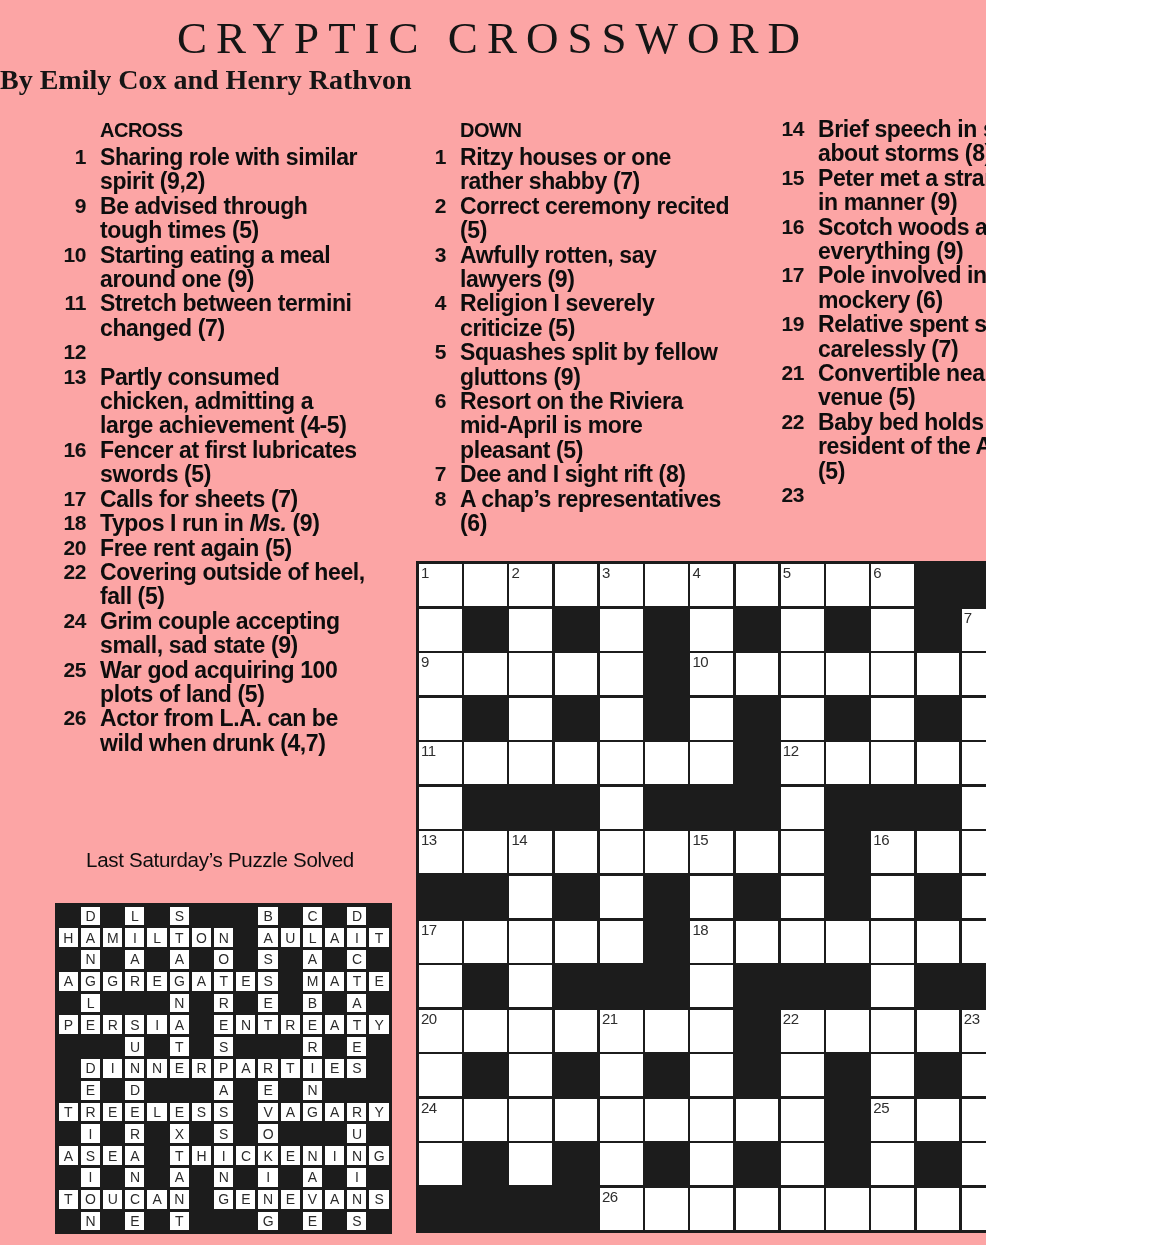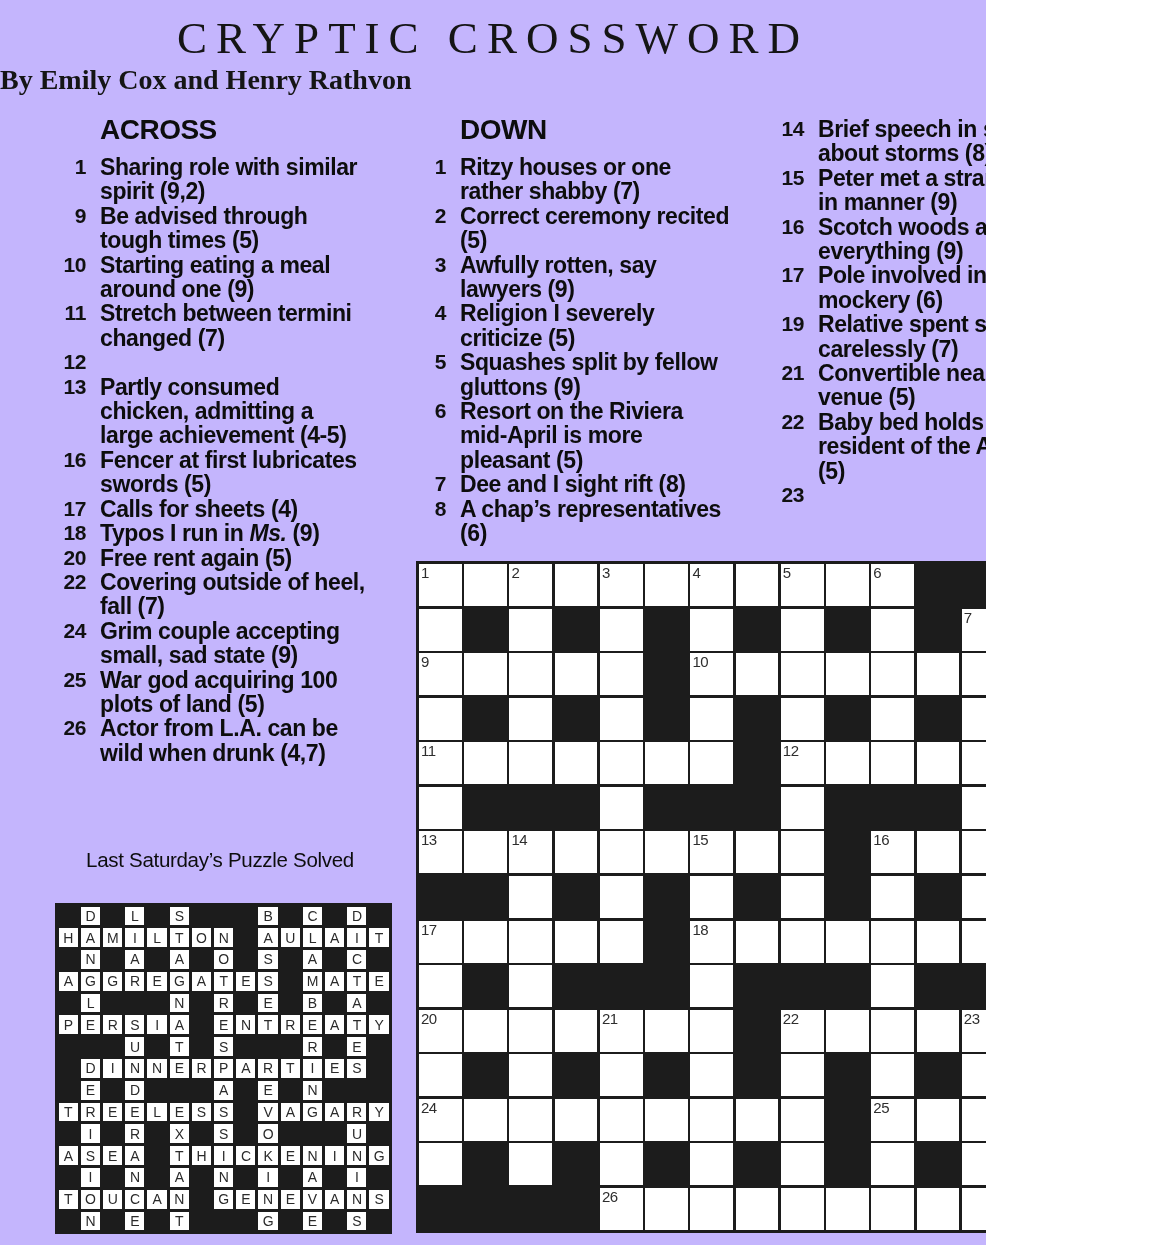--- a/index.html
+++ b/index.html
@@ -1,35 +1,35 @@
 <!DOCTYPE html>
 <html><head>
 <meta charset="utf-8">
 <style>
   html,body { margin:0; padding:0; background:#ffffff; }
   .page {
-    position:relative; width:986px; height:1245px; background:#c4b5fd;
+    position:relative; width:986px; height:1245px; background:#fca5a5;
     font-family:"Liberation Sans", sans-serif; color:#111; overflow:hidden;
   }
   .title {
     position:absolute; left:0; top:12px; width:100%; text-align:center;
     font-family:"Liberation Serif", serif; font-weight:400;
     font-size:45px; letter-spacing:9px; color:#151515; white-space:nowrap;
   }
   .byline {
     position:absolute; left:0; top:64px; width:100%; 
     font-family:"Liberation Serif", serif; font-weight:bold;
     font-size:28px; color:#151515;
   }
   .clue-col { position:absolute; top:117px; }
   #col-across { left:40px;  width:336px; }
   #col-down   { left:400px; width:336px; }
   #col-down2  { left:758px; width:336px; }
   .clue-heading {
-    margin:0 0 12px 60px; font-size:28px; font-weight:bold;
+    margin:0 0 2px 60px; font-size:20px; font-weight:bold;
     letter-spacing:-0.5px; line-height:26px; color:#0d0d0d;
   }
   .clue { display:flex; }
   .cnum {
     flex:0 0 46px; width:46px; text-align:right; padding-right:14px;
     font-weight:bold; font-size:21px; line-height:24.4px; letter-spacing:-0.4px;
   }
   .ctext {
     width:270px; font-weight:bold; font-size:23px; line-height:24.4px;
     letter-spacing:-0.4px; color:#0d0d0d;
@@ -99,33 +99,33 @@
         <div class="clue">
           <div class="cnum">13</div>
           <div class="ctext">Partly consumed chicken, admitting a large achievement (4-5)</div>
         </div>
         <div class="clue">
           <div class="cnum">16</div>
           <div class="ctext">Fencer at first lubricates swords (5)</div>
         </div>
         <div class="clue">
           <div class="cnum">17</div>
-          <div class="ctext">Calls for sheets (4)</div>
+          <div class="ctext">Calls for sheets (7)</div>
         </div>
         <div class="clue">
           <div class="cnum">18</div>
           <div class="ctext">Typos I run in <i>Ms.</i> (9)</div>
         </div>
         <div class="clue">
           <div class="cnum">20</div>
           <div class="ctext">Free rent again (5)</div>
         </div>
         <div class="clue">
           <div class="cnum">22</div>
-          <div class="ctext">Covering outside of heel, fall (7)</div>
+          <div class="ctext">Covering outside of heel, fall (5)</div>
         </div>
         <div class="clue">
           <div class="cnum">24</div>
           <div class="ctext">Grim couple accepting small, sad state (9)</div>
         </div>
         <div class="clue">
           <div class="cnum">25</div>
           <div class="ctext">War god acquiring 100 plots of land (5)</div>
         </div>
         <div class="clue">

